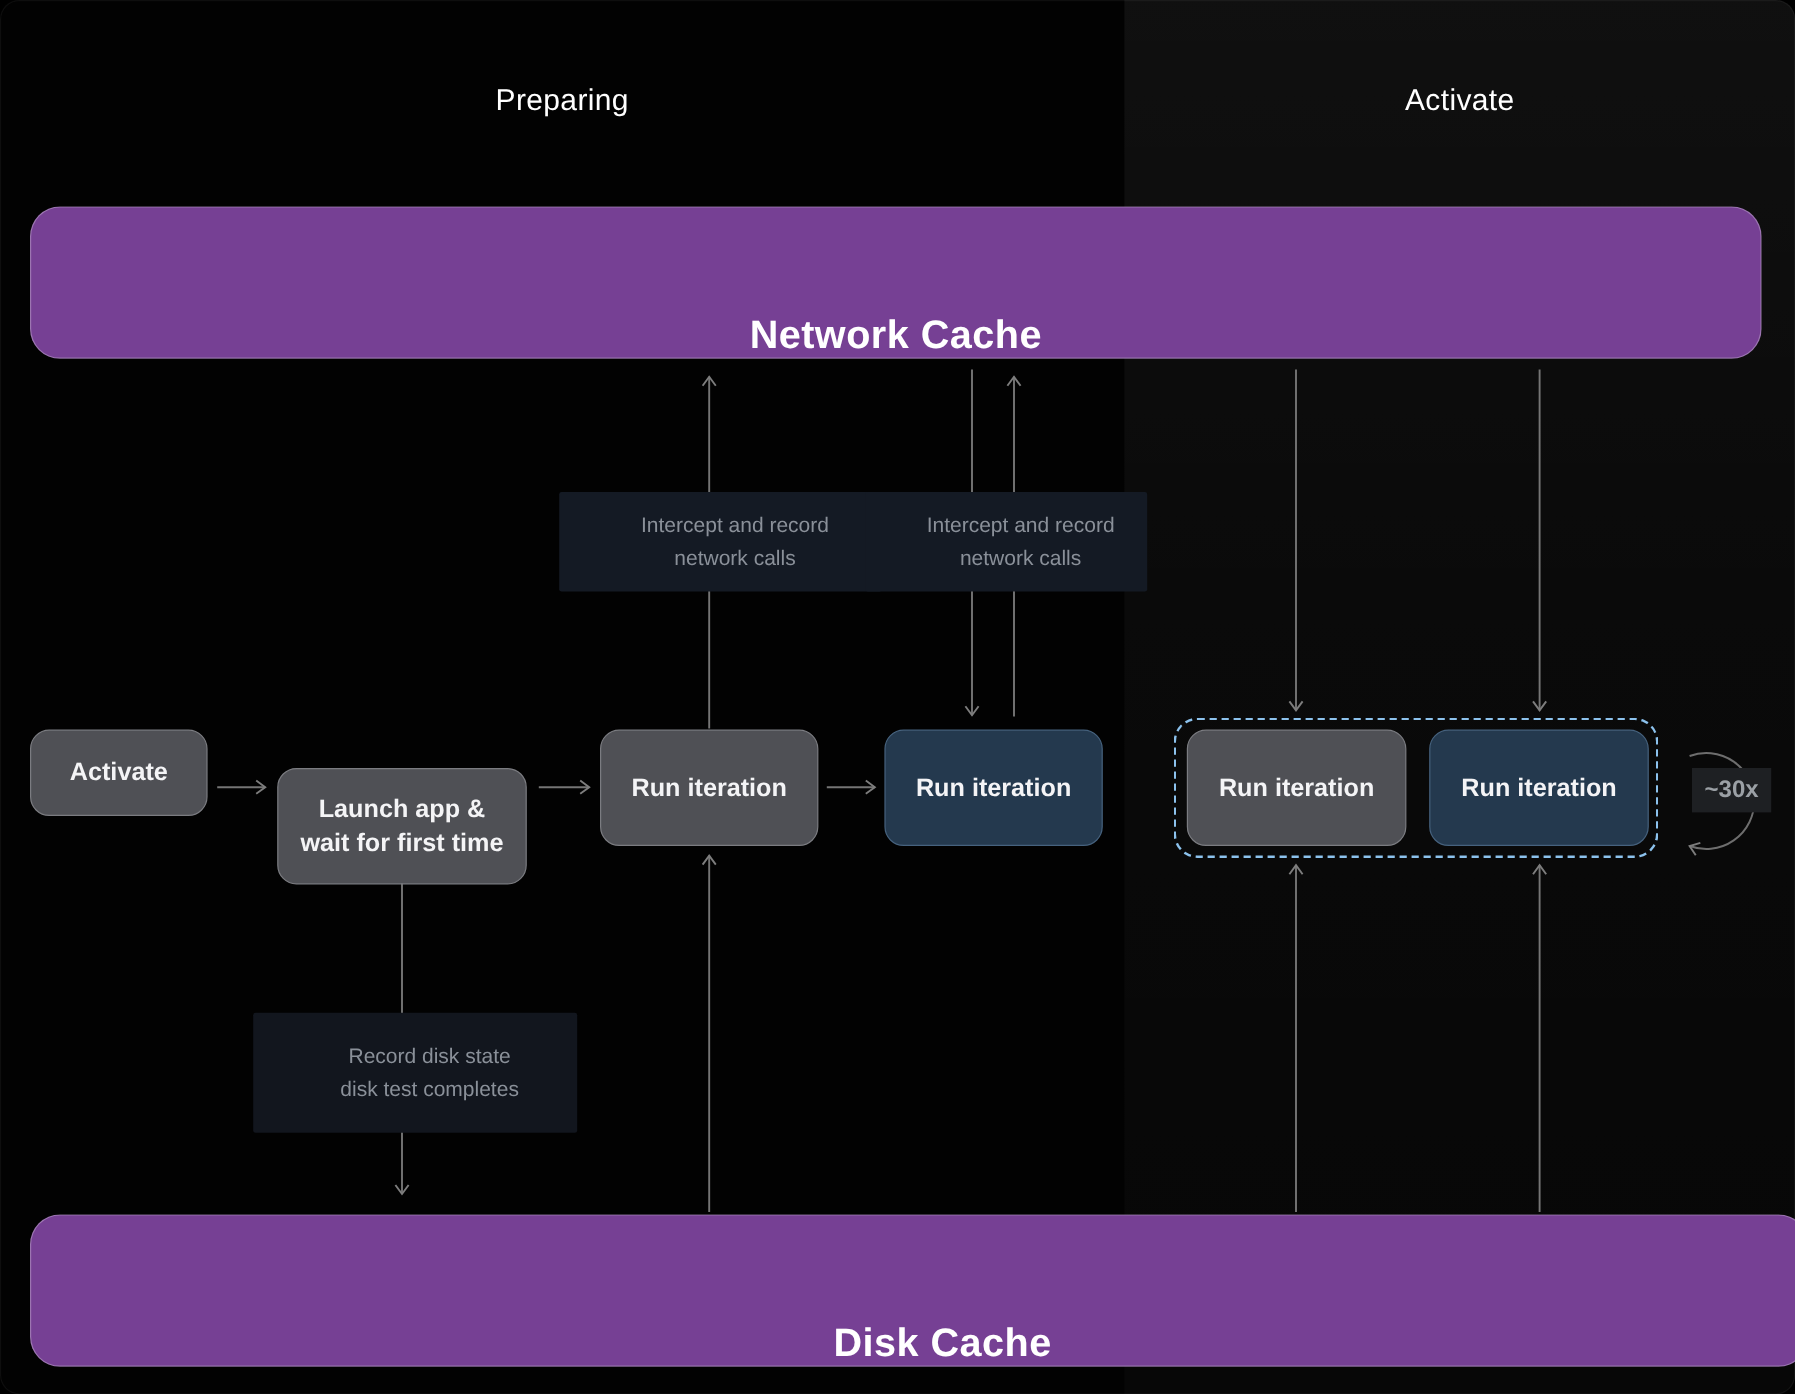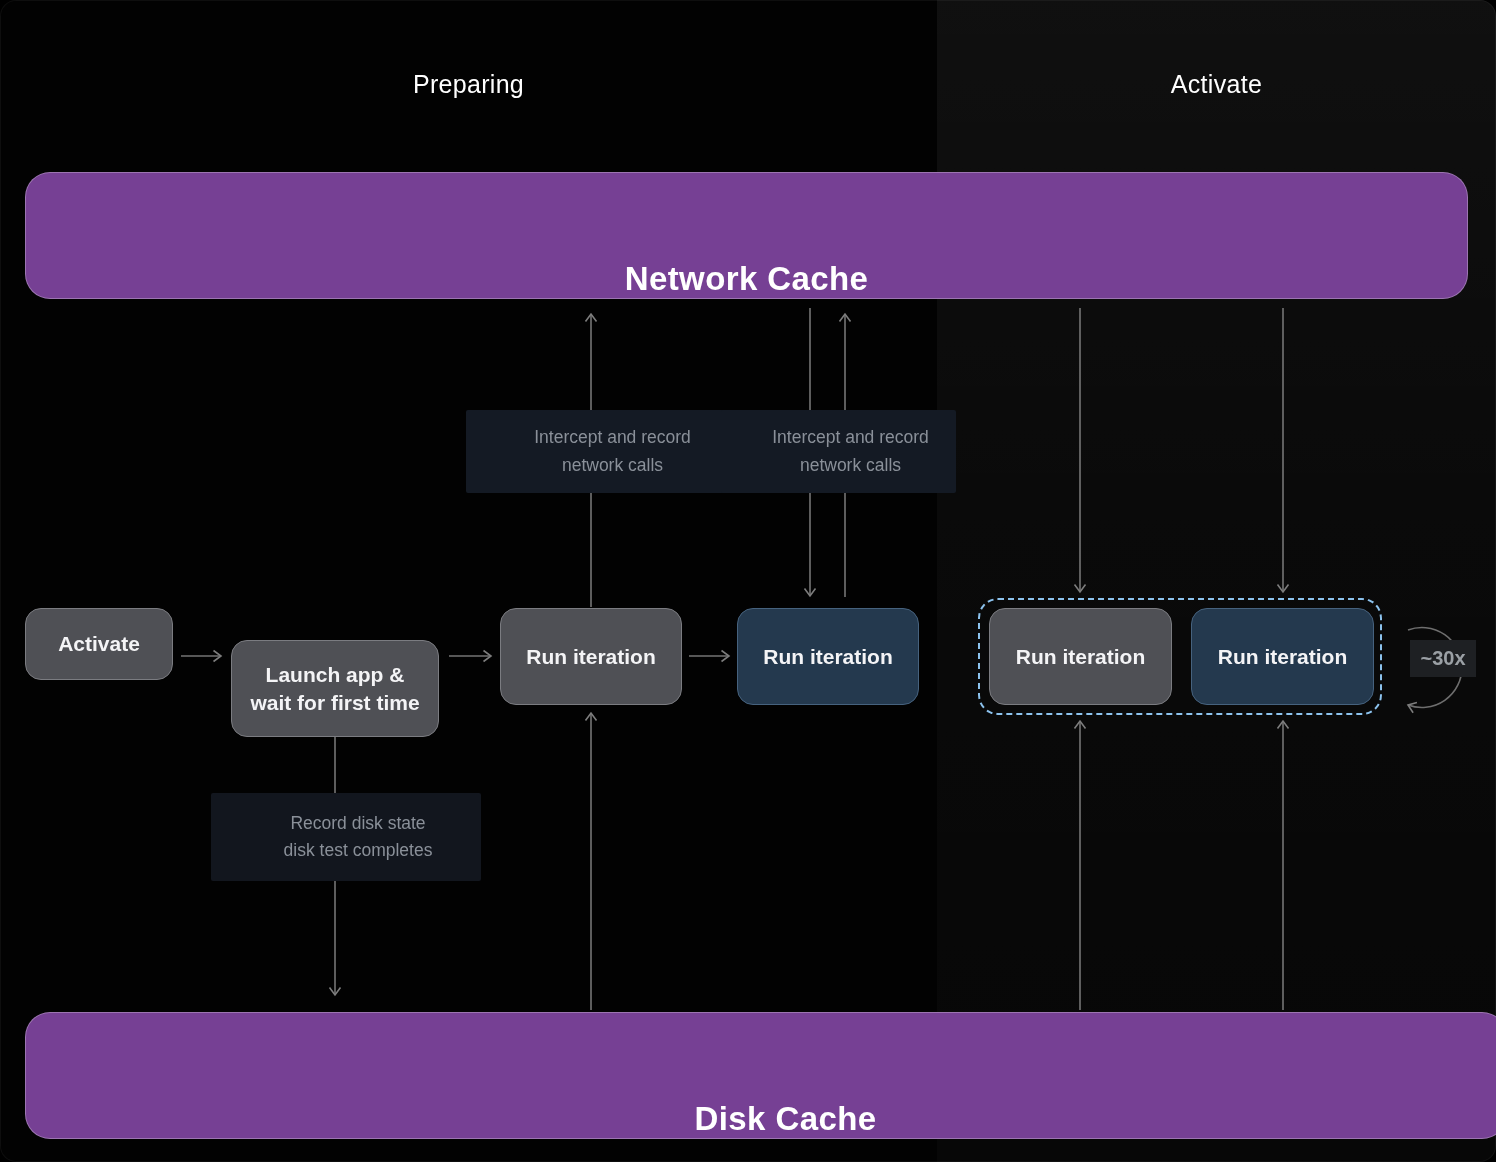--- a/index.html
+++ b/index.html
@@ -111,21 +111,21 @@
     flex-direction: column;
     align-items: center;
     justify-content: center;
     text-align: center;
     border-radius: 2px;
     z-index: 2;
     padding-left: 24px;
   }
   .note-intercept-left  { left: 466px; top: 410px; width: 245px; height: 83px; }
   .note-intercept-right { left: 721px; top: 410px; width: 211px; height: 83px; }
-  .note-record-disk     { left: 211px; top: 793px; width: 246px; height: 88px; background: #12161e; }
+  .note-record-disk     { left: 211px; top: 844px; width: 246px; height: 100px; background: #12161e; }
 
   .loop-label {
     position: absolute;
     left: 1410px;
     top: 640px;
     width: 66px;
     height: 37px;
     background: #1e2023;
     color: #9ba0a5;
     font-size: 20px;

